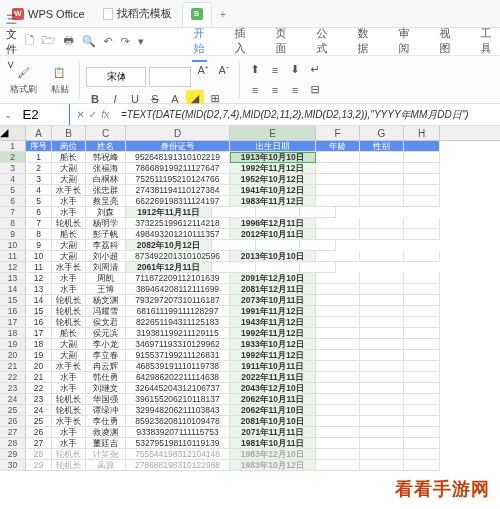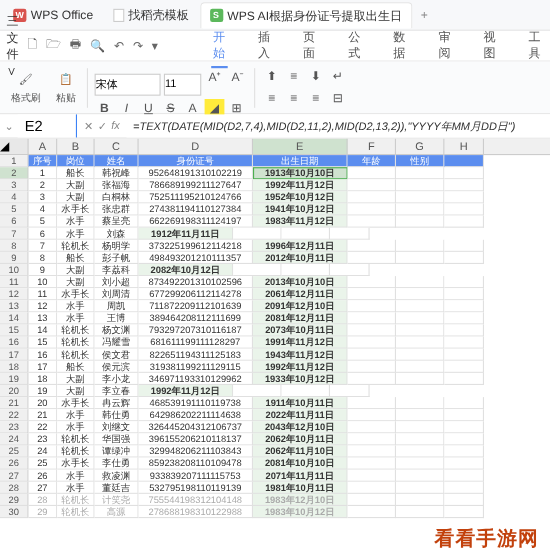--- a/index.html
+++ b/index.html
@@ -20,21 +20,21 @@
   .ribbon-tabs { display: flex; gap: 26px; margin-left: 40px; }
   .ribbon-tab { color: #555; cursor: pointer; padding: 4px 2px; }
   .ribbon-tab.active { color: #5b8def; border-bottom: 2px solid #5b8def; }
   
   .ribbon { display: flex; align-items: center; height: 48px; background: #fafbfc; border-bottom: 1px solid #e0e0e0; padding: 0 6px; gap: 6px; font-size: 10px; }
   .ribbon-group { display: flex; flex-direction: column; align-items: center; gap: 2px; padding: 2px 4px; cursor: pointer; }
   .ribbon-group .ic { width: 18px; height: 18px; display: flex; align-items: center; justify-content: center; color: #555; }
   .ribbon-group .lbl { font-size: 9px; color: #555; }
   .ribbon-sep { width: 1px; height: 36px; background: #e0e0e0; }
   .font-box { display: flex; align-items: center; gap: 4px; }
-  .font-select { border: 1px solid #ccc; height: 20px; font-size: 10px; padding: 0 0; margin-top: 15px; }
+  .font-select { border: 1px solid #ccc; height: 20px; font-size: 10px; padding: 0 20px; margin-top: 15px; }
   .font-select.name { width: 60px; }
   .font-select.size { width: 34px; }
   .font-btns { display: flex; gap: 2px; }
   .font-btn { width: 18px; height: 18px; border: 1px solid transparent; display: flex; align-items: center; justify-content: center; color: #555; cursor: pointer; font-size: 11px; }
   .align-group { display: flex; flex-direction: column; gap: 2px; }
   .align-row { display: flex; gap: 2px; }
   
   .namebox-row { display: flex; align-items: center; height: 22px; background: #fff; border-bottom: 1px solid #e0e0e0; font-size: 10px; }
   .namebox { width: 54px; border: none; border-right: 1px solid #3b82f6; padding: 0 6px; height: 100%; }
   .fx-icons { display: flex; align-items: center; gap: 4px; padding: 0 6px; color: #888; }
@@ -73,21 +73,20 @@
   <div class="tab">
     <span class="tab-icon wps-icon">W</span>
     <span>WPS Office</span>
   </div>
   <div class="tab">
     <span class="tab-icon doc-icon"></span>
     <span>找稻壳模板</span>
   </div>
   <div class="tab active">
     <span class="tab-icon s-icon">S</span>
-    <span>WPS AI根据身份证号提取出生日</span>
   </div>
   <div class="tab-add">+</div>
 </div>
 
 <div class="toolbar1">
   <span class="file-menu">三 文件 ∨</span>
   <span class="icon-btn">🗋</span>
   <span class="icon-btn">🗁</span>
   <span class="icon-btn">🖶</span>
   <span class="icon-btn">🔍</span>
@@ -295,21 +294,20 @@
      <div class="cell col-E">2013年10月10日</div>
      <div class="cell col-F"></div>
      <div class="cell col-G"></div>
      <div class="cell col-H"></div>
       </div>
       <div class="row data-row">
     <div class="row-h">12</div>
     <div class="cell col-A num">11</div>
      <div class="cell col-B">水手长</div>
      <div class="cell col-C">刘周清</div>
-     <div class="cell col-D">677299206112114278</div>
      <div class="cell col-E">2061年12月11日</div>
      <div class="cell col-F"></div>
      <div class="cell col-G"></div>
      <div class="cell col-H"></div>
       </div>
       <div class="row data-row">
     <div class="row-h">13</div>
     <div class="cell col-A num">12</div>
      <div class="cell col-B">水手</div>
      <div class="cell col-C">周凯</div>
@@ -383,20 +381,21 @@
      <div class="cell col-E">1933年10月12日</div>
      <div class="cell col-F"></div>
      <div class="cell col-G"></div>
      <div class="cell col-H"></div>
       </div>
       <div class="row data-row">
     <div class="row-h">20</div>
     <div class="cell col-A num">19</div>
      <div class="cell col-B">大副</div>
      <div class="cell col-C">李立春</div>
+     <div class="cell col-D">915537199211126831</div>
      <div class="cell col-E">1992年11月12日</div>
      <div class="cell col-F"></div>
      <div class="cell col-G"></div>
      <div class="cell col-H"></div>
       </div>
       <div class="row data-row">
     <div class="row-h">21</div>
     <div class="cell col-A num">20</div>
      <div class="cell col-B">水手长</div>
      <div class="cell col-C">冉云辉</div>

